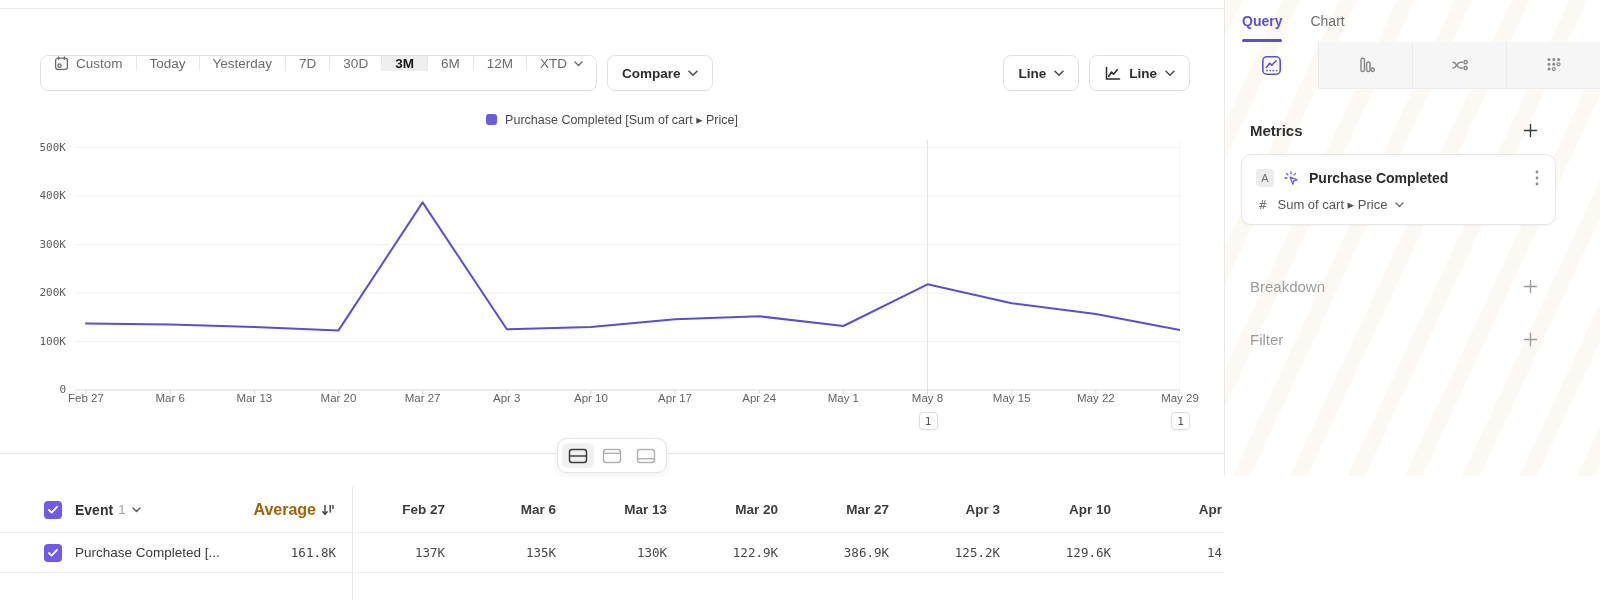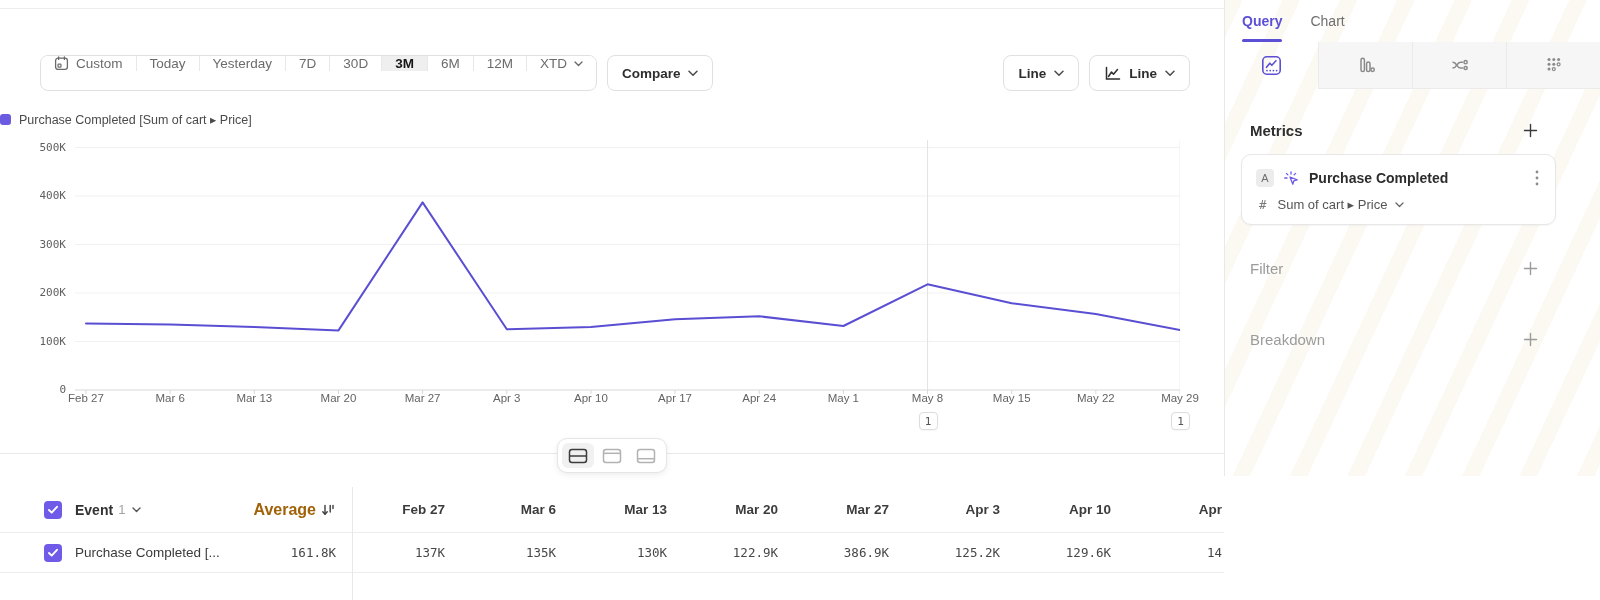--- a/index.html
+++ b/index.html
@@ -15,21 +15,21 @@
 
   .toolbar { position:absolute; left:40px; right:34px; top:55px; height:36px; display:flex; align-items:center; }
   .range-group { display:flex; align-items:flex-start; height:36px; border:1px solid #e0e0e0; border-radius:8px; overflow:hidden; background:#fff; }
   .range-btn { display:flex; align-items:center; gap:7px; padding:0 13px; font-size:13.5px; color:#6b6b6b; background:#fff; border:none; border-left:1px solid #e8e8e8; cursor:pointer; white-space:nowrap; }
   .range-btn:first-child { border-left:none; }
   .range-btn.active { background:#efefef; color:#171717; font-weight:bold; }
   .pill { display:flex; align-items:center; gap:8px; height:36px; padding:8px 14px; border:1px solid #e0e0e0; border-radius:8px; background:#fff; font-size:13.5px; font-weight:bold; color:#2e2e2e; cursor:pointer; font-family:"Liberation Sans",sans-serif; }
   .compare { margin-left:10px; }
   .toolbar-right { margin-left:auto; display:flex; gap:10px; }
 
-  .legend-row { position:absolute; left:0; top:112px; width:1224px; display:flex; align-items:center; gap:8px; font-size:12.5px; color:#4a4a4a; }
+  .legend-row { position:absolute; left:0; top:112px; width:1224px; display:flex; justify-content:center; align-items:center; gap:8px; font-size:12.5px; color:#4a4a4a; }
   .legend-swatch { width:11px; height:11px; border-radius:3px; background:#6a5be0; display:inline-block; }
 
   .chart-area { position:absolute; left:0; top:0; width:1224px; height:453px; }
   #plot { position:absolute; left:75px; top:140px; }
   .y-label { position:absolute; width:66px; text-align:right; font-family:"DejaVu Sans Mono",monospace; font-size:11px; color:#5f5f5f; right:auto; left:0; }
   .x-label { position:absolute; width:90px; top:392px; text-align:center; font-size:11.5px; color:#636363; }
   .annot-badge { position:absolute; top:412px; width:19px; height:18px; background:#fff; border:1px solid #ddd; border-radius:4px; font-family:"DejaVu Sans Mono",monospace; font-size:11px; color:#555; display:flex; align-items:center; justify-content:center; box-shadow:0 1px 2px rgba(0,0,0,.04); }
 
   .section-divider { position:absolute; left:0; top:453px; width:1224px; height:0; border-top:1px solid #e9e9e9; }
   .layout-toggle { position:absolute; left:50%; top:-16px; transform:translateX(-50%); display:flex; gap:2px; padding:4px; background:#fff; border:1px solid #e5e5e5; border-radius:10px; box-shadow:0 2px 6px rgba(0,0,0,.07); }
@@ -401,31 +401,31 @@
           <span>Sum of cart ▸ Price</span>
           <span>
               <svg width="9" height="6" viewBox="0 0 9 6">
                 <path d="M1 1 L4.5 4.5 L8 1" fill="none" stroke="#666" stroke-width="1.3" stroke-linecap="round" stroke-linejoin="round"></path>
               </svg>
             </span>
         </span>
       </div>
     </div>
 
+    <div class="sb-section-head" style="margin-top:52px;">
+      <span class="sb-title muted">Breakdown</span>
+      <button class="plus-btn">
+          <svg width="15" height="15" viewBox="0 0 15 15">
+            <path d="M7.5 1.5 V13.5 M1.5 7.5 H13.5" stroke="#9b9b9b" stroke-width="1.4" stroke-linecap="round"></path>
+          </svg>
+        </button>
+    </div>
+
     <div class="sb-section-head" style="margin-top:34px;">
       <span class="sb-title muted">Filter</span>
       <button class="plus-btn">
           <svg width="15" height="15" viewBox="0 0 15 15">
             <path d="M7.5 1.5 V13.5 M1.5 7.5 H13.5" stroke="#9b9b9b" stroke-width="1.4" stroke-linecap="round"></path>
           </svg>
         </button>
     </div>
-
-    <div class="sb-section-head" style="margin-top:52px;">
-      <span class="sb-title muted">Breakdown</span>
-      <button class="plus-btn">
-          <svg width="15" height="15" viewBox="0 0 15 15">
-            <path d="M7.5 1.5 V13.5 M1.5 7.5 H13.5" stroke="#9b9b9b" stroke-width="1.4" stroke-linecap="round"></path>
-          </svg>
-        </button>
-    </div>
   </aside>
 </div>
 
 </body></html>

